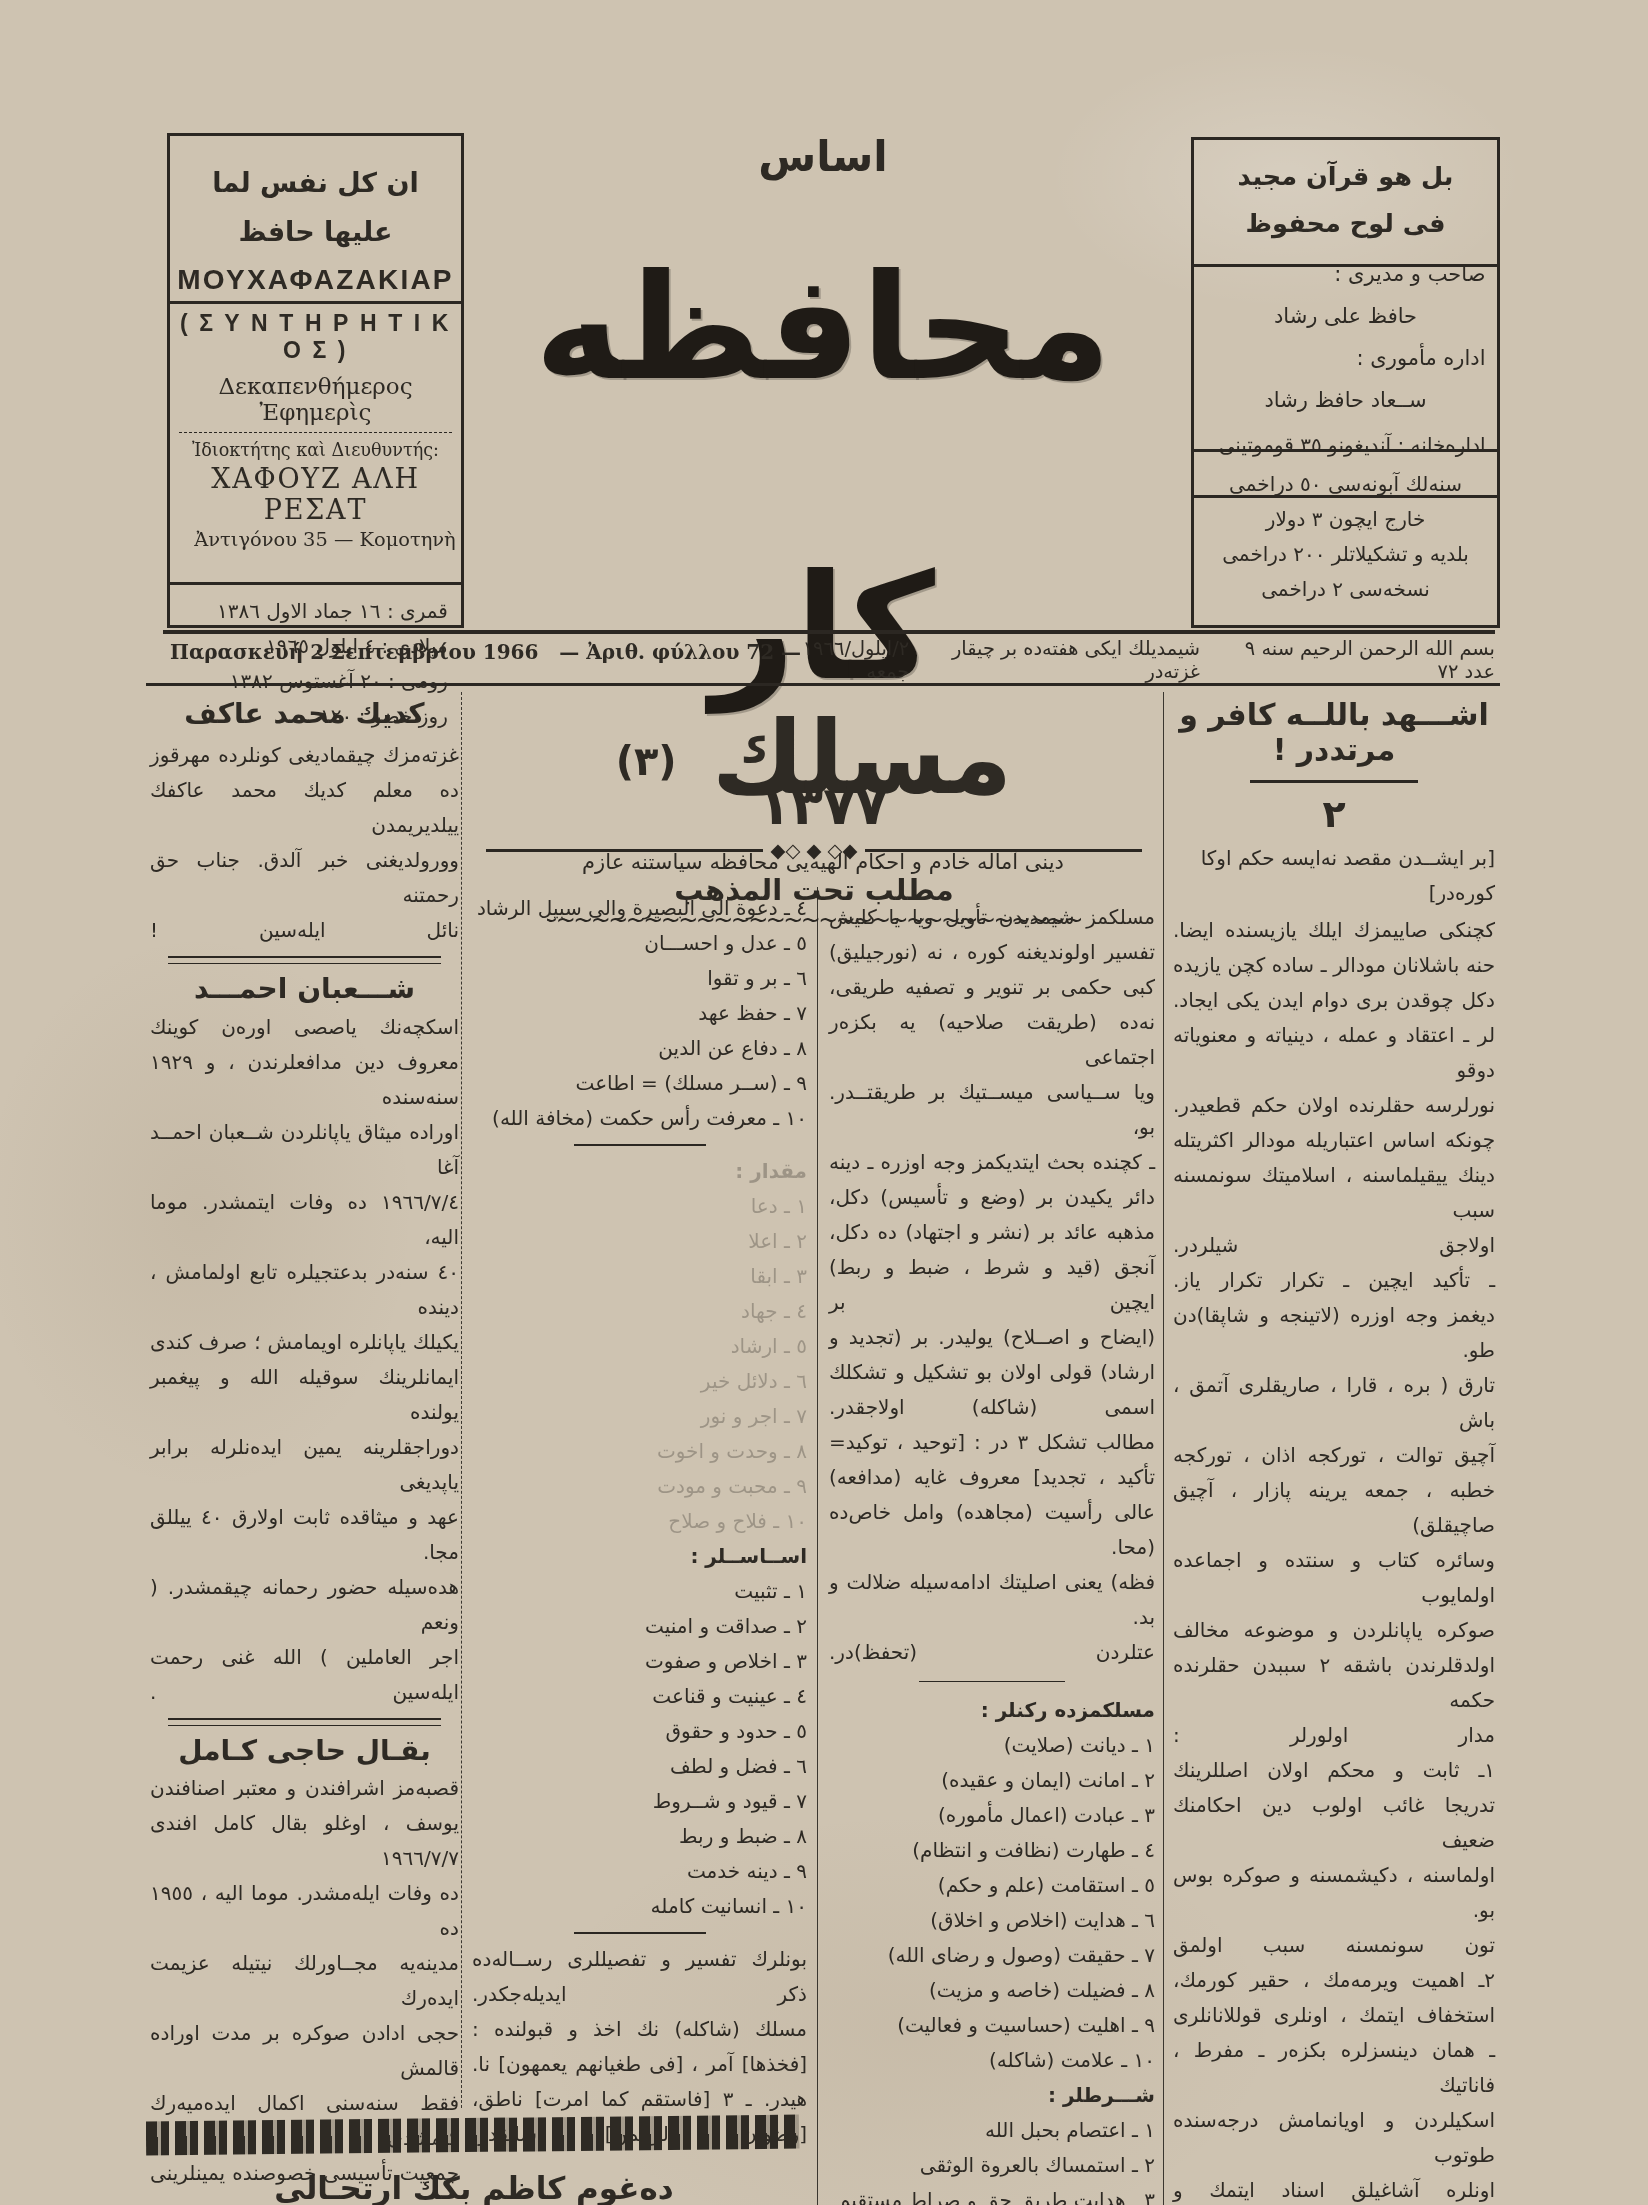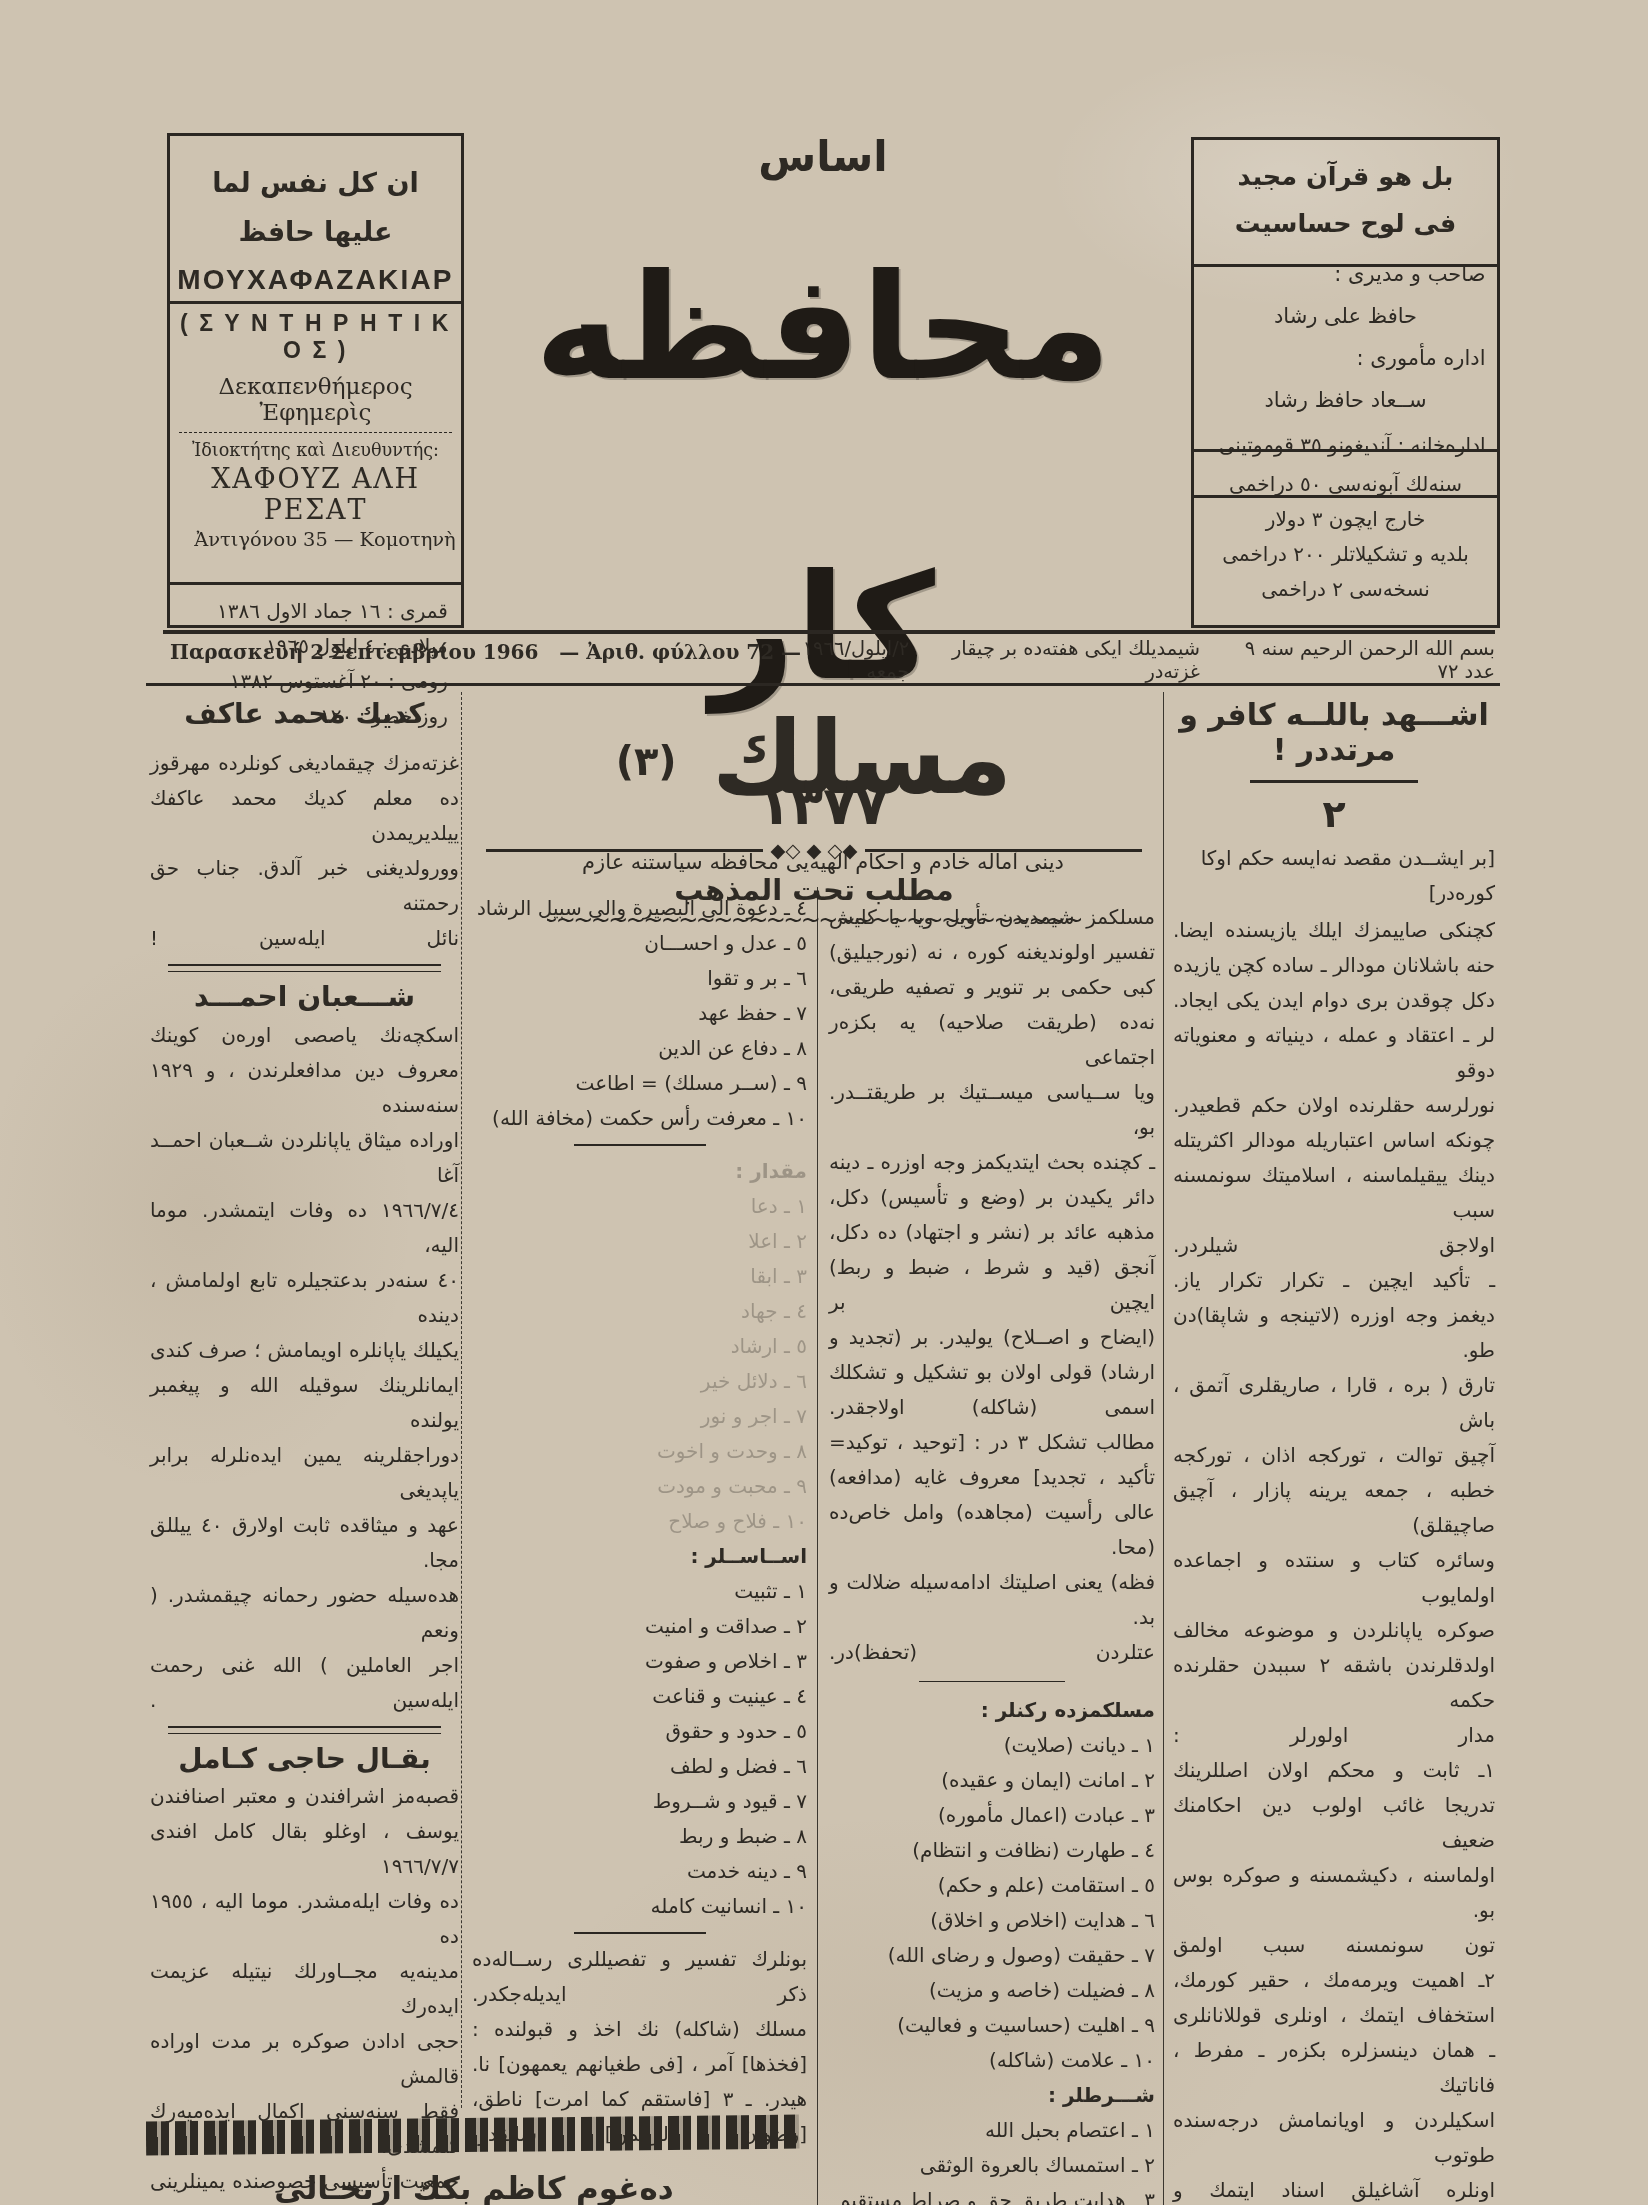--- a/index.html
+++ b/index.html
@@ -59,21 +59,21 @@
   <div class="abs" style="left:459px;top:132px;width:728px;height:494px;">
     <div class="rtl center" style="font-size:42px;font-weight:bold;">اساس</div>
     <div class="rtl center" style="margin-top:-4.4px;font-size:146px;font-weight:bold;line-height:300px;color:#1f1b16;text-shadow:1.8px 1.8px 0 rgba(31,27,22,.25);">محافظه كار</div>
     <div class="rtl center" style="font-size:53px;font-weight:bold;line-height:57px;">١٣٧٧</div>
     <div class="rtl center" style="font-size:21px;margin-top:16px;">دينى آماله خادم و احكام الهيه‌يى محافظه سياستنه عازم</div>
   </div>
 
   <div class="abs bordered" style="left:1191px;top:137px;width:303px;height:485px;">
     <div class="rtl center" style="padding-top:13.2px;font-size:25.6px;line-height:47px;font-weight:bold;">
       <div>بل هو قرآن مجيد</div>
-      <div>فى لوح حساسيت</div>
+      <div>فى لوح محفوظ</div>
     </div>
     <div class="hline" style="left:0;top:124px;width:100%;height:2.6px;"></div>
     <div class="rtl" style="padding:6.2px 11.5px 0 11.5px;font-size:21px;line-height:42px;">
       <div class="item">صاحب و مديرى :</div>
       <div class="center">حافظ على رشاد</div>
       <div class="item">اداره مأمورى :</div>
       <div class="center">ســعاد حافظ رشاد</div>
     </div>
     <div class="hline" style="left:0;top:309px;width:100%;height:2.6px;"></div>
     <div class="rtl item" style="padding:3.5px 11.5px 0 11.5px;font-size:20px;line-height:40px;">اداره‌خانه : آنديغونو ٣٥ قوموتينى</div>
@@ -240,21 +240,21 @@
         <div class="fill c-line">مسلك (شاكله) نك اخذ و قبولنده :</div>
         <div class="fill c-line">[فخذها] آمر ، [فى طغيانهم يعمهون] نا.</div>
         <div class="fill c-line">هيدر. ـ ٣ [فاستقم كما امرت] ناطق،</div>
         <div class="fill c-line">[رضوان الرحمن] سائقدر.</div>
       </div>
   </div>
 
   <div class="abs rtl" style="left:150px;top:697px;width:309px;">
     <section>
       <div class="sec-head">كديك محمد عاكف</div>
-      <div style="margin-top:16px;">
+      <div style="margin-top:8px;">
           <div class="fill c-line">غزته‌مزك چيقماديغى كونلرده مهرقوز</div>
           <div class="fill c-line">ده معلم كديك محمد عاكفك ييلديريمدن</div>
           <div class="fill c-line">وورولديغنى خبر آلدق. جناب حق رحمتنه</div>
           <div class="fill c-line">نائل ايله‌سين !</div>
         </div>
       <div class="sec-rule"></div>
     </section>
     <section>
       <div class="sec-head">شـــعبان احمـــد</div>
       <div style="margin-top:4.4px;">

